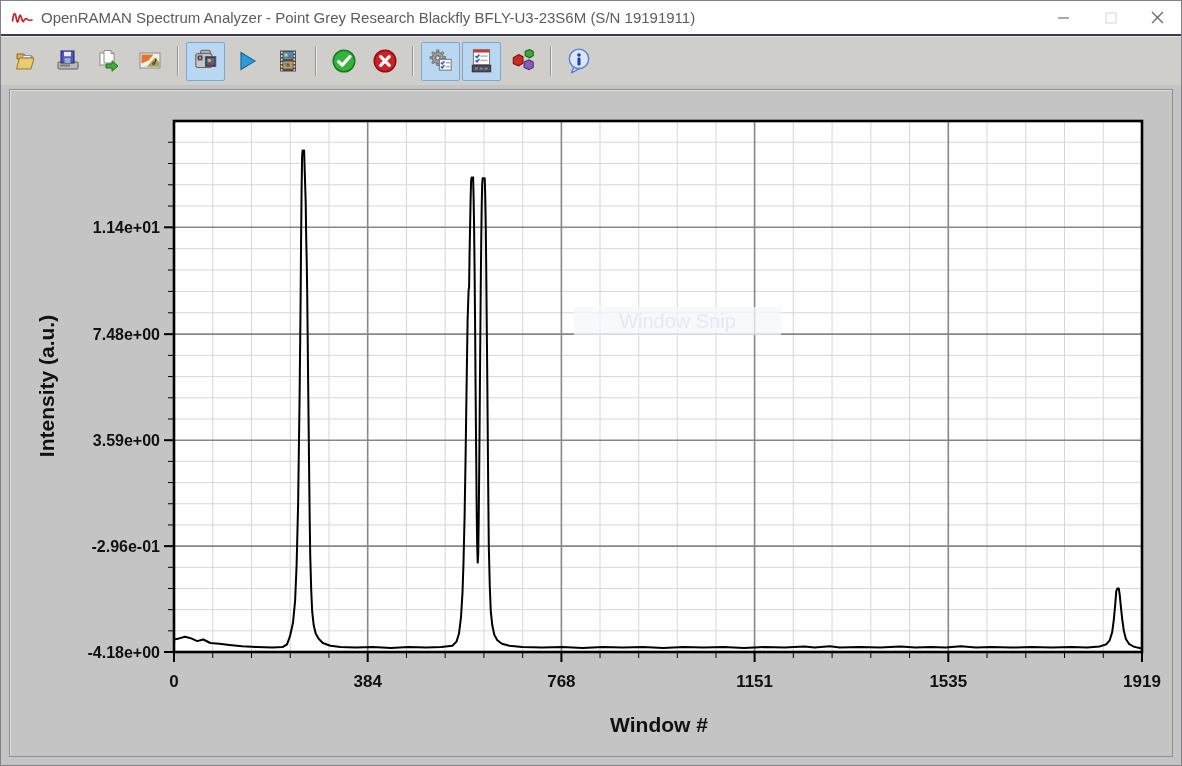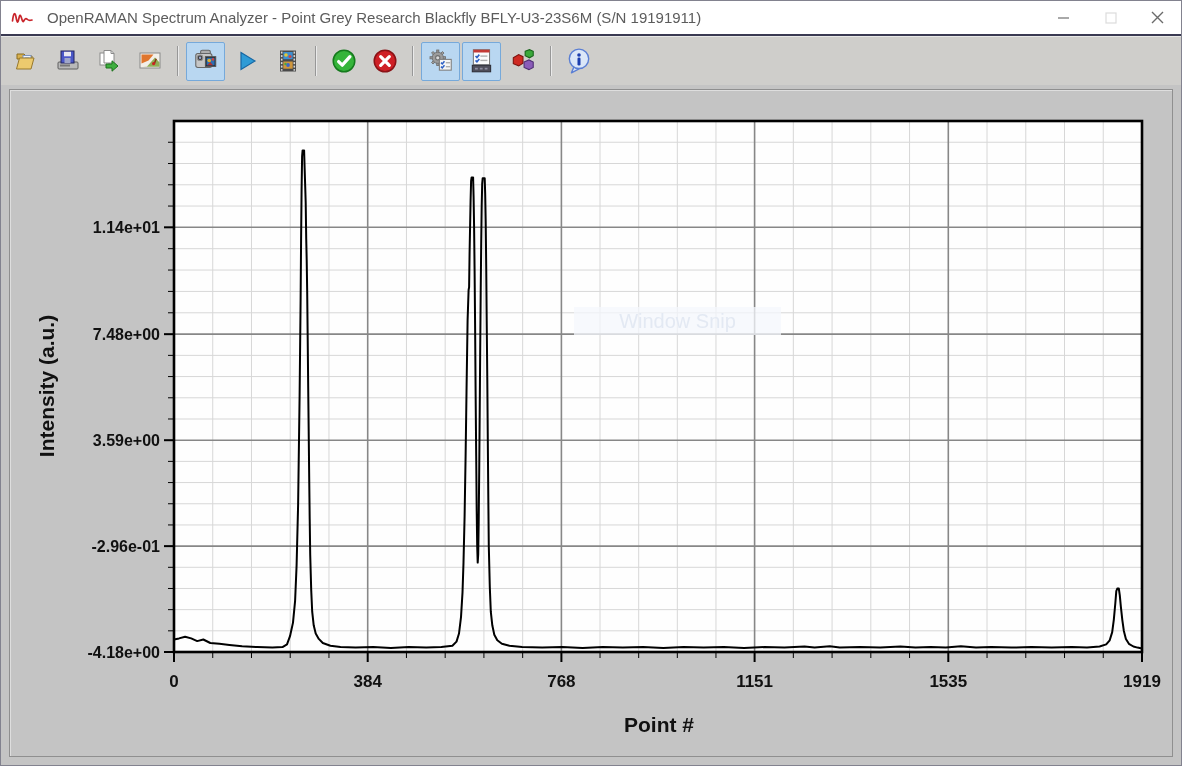--- a/index.html
+++ b/index.html
@@ -1,21 +1,21 @@
 <!DOCTYPE html>
 <html><head>
 <meta charset="utf-8">
 <style>
   html,body{margin:0;padding:0;background:#6b6b6b;}
   .window{position:relative;width:1182px;height:766px;background:#c4c4c4;
     font-family:"Liberation Sans",sans-serif;border:1px solid #82828f;box-sizing:border-box;overflow:hidden;}
   
   .titlebar{height:33px;background:#ffffff;display:flex;align-items:center;padding-left:10px;}
   .app-icon{width:22px;height:18px;flex:0 0 auto;}
-  .title-text{font-size:15px;color:#5c5c5c;margin-left:14px;flex:1;white-space:nowrap;overflow:hidden;}
+  .title-text{font-size:15px;color:#5c5c5c;margin-left:8px;flex:1;white-space:nowrap;overflow:hidden;}
   .win-controls{display:flex;height:100%;flex:0 0 auto;}
   .win-btn{width:47px;height:100%;display:flex;align-items:center;justify-content:center;}
   .titlebar-edge{height:2px;background:#3a3a52;}
   
   .toolbar{height:49px;background:#cfcecb;display:flex;align-items:center;padding:0 5px;box-sizing:border-box;border-top:1px solid #e8e8e6;}
   .tbtn{width:37px;height:37px;display:flex;align-items:center;justify-content:center;
     border:1px solid transparent;border-radius:2px;margin:0 1px;}
   .tbtn.selected{background:#b9d7f1;border-color:#76a9da;}
   .tbtn svg{display:block;}
   .tsep{width:1px;height:30px;background:#979797;box-shadow:1px 0 0 #eaeaea;margin:0 7px;flex:0 0 auto;}
@@ -352,15 +352,15 @@
       <line x1="167" y1="502.7561396303902" x2="172" y2="502.7561396303902" stroke="#000" stroke-width="1"></line>
       <line x1="167" y1="523.9416221765914" x2="172" y2="523.9416221765914" stroke="#000" stroke-width="1"></line>
       <line x1="167" y1="566.3016837782341" x2="172" y2="566.3016837782341" stroke="#000" stroke-width="1"></line>
       <line x1="167" y1="587.4762628336755" x2="172" y2="587.4762628336755" stroke="#000" stroke-width="1"></line>
       <line x1="167" y1="608.650841889117" x2="172" y2="608.650841889117" stroke="#000" stroke-width="1"></line>
       <line x1="167" y1="629.8254209445586" x2="172" y2="629.8254209445586" stroke="#000" stroke-width="1"></line>
     </svg>
 
   <div class="watermark">Window Snip</div>
   <div class="ylab">Intensity (a.u.)</div>
-  <div class="xlab">Point #</div>
+  <div class="xlab">Window #</div>
 
 </div>
 
 </body></html>

